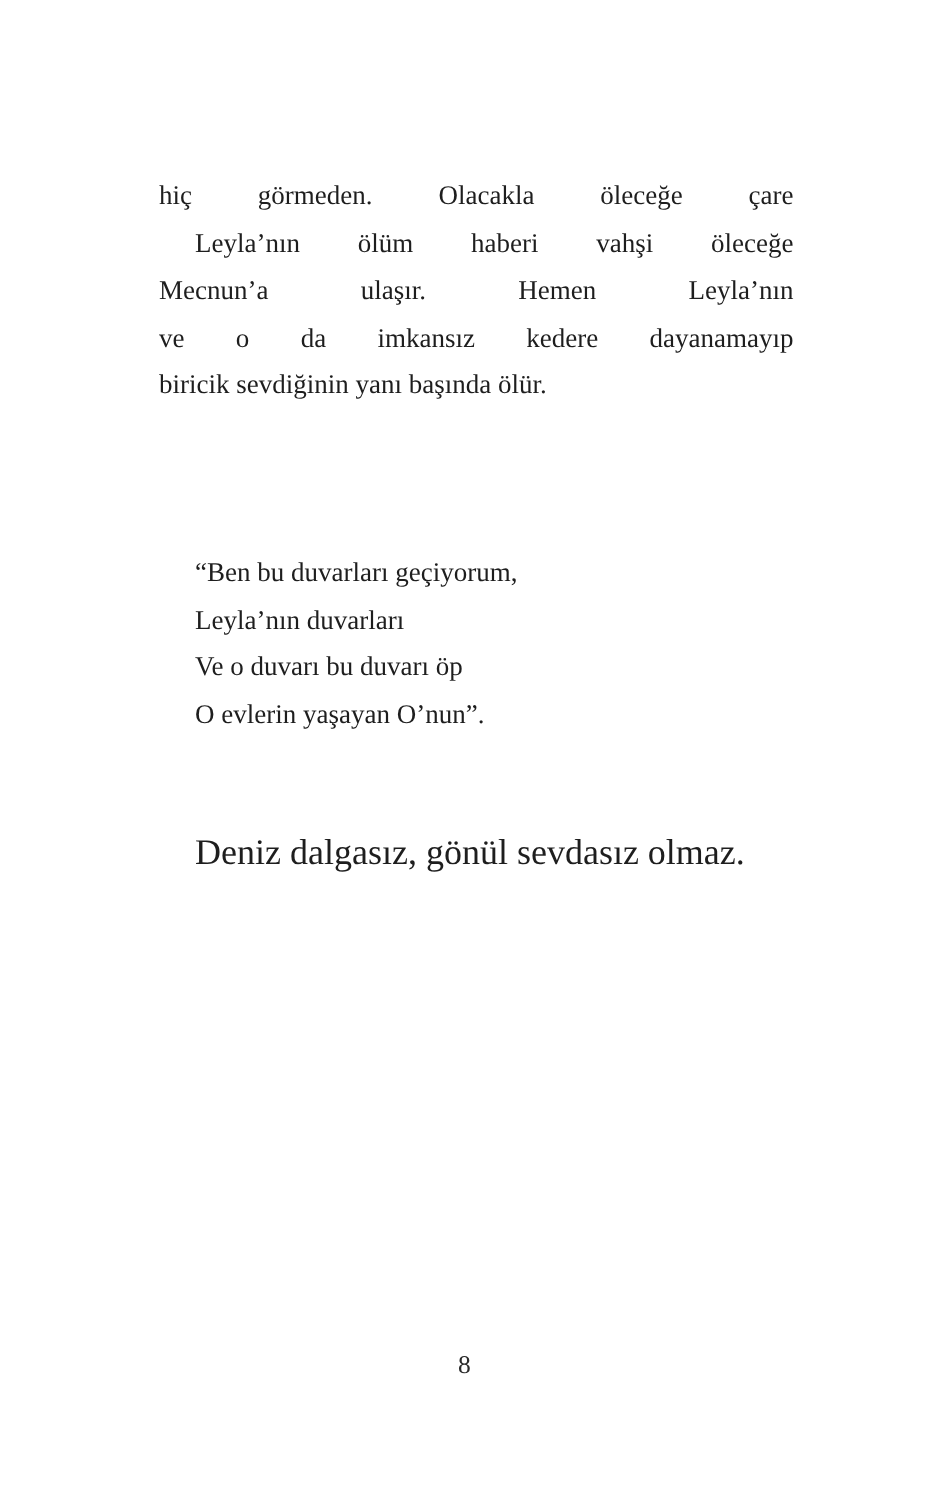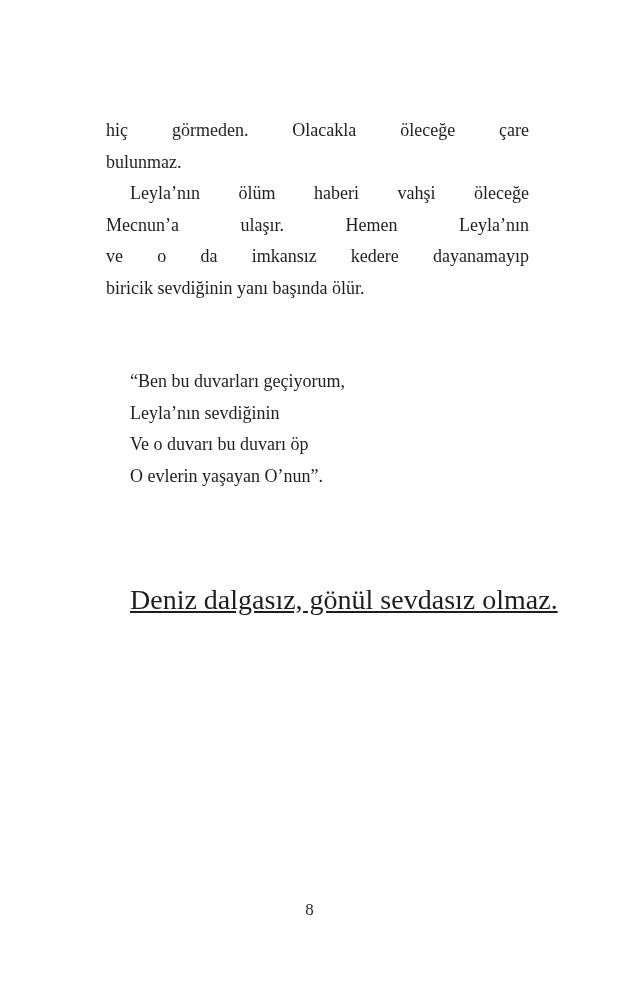--- a/index.html
+++ b/index.html
@@ -45,58 +45,56 @@
       top: 366px;
       left: 130px;
       width: 420px;
     }
     .poem .verse {
       display: block;
       white-space: nowrap;
     }
     .proverb {
       position: absolute;
-      top: 584px;
+      top: 554px;
       left: 130px;
-      font-size: 28px;
+      font-size: 24px;
       line-height: 31.5px;
       white-space: nowrap;
-      text-decoration: underline;
     }
     .page-number {
       position: absolute;
       top: 900px;
       left: 0;
       width: 619px;
       text-align: center;
       font-size: 17px;
       color: #2a2a2a;
     }
   </style>
 </head>
 <body>
 
 <div class="page">
 
   <div class="text-block prose">
     <div>
       <span class="justified-line">hiç görmeden. Olacakla öleceğe çare</span>
-      <span class="line">bulunmaz.</span>
     </div>
     <div>
       <span class="justified-line" style="padding-left:24px;">Leyla’nın ölüm haberi vahşi öleceğe</span>
       <span class="justified-line">Mecnun’a ulaşır. Hemen Leyla’nın</span>
       <span class="justified-line">ve o da imkansız kedere dayanamayıp</span>
       <span class="line">biricik sevdiğinin yanı başında ölür.</span>
     </div>
   </div>
 
   <div class="text-block poem">
     <span class="verse">“Ben bu duvarları geçiyorum,</span>
-    <span class="verse">Leyla’nın sevdiğinin</span>
+    <span class="verse">Leyla’nın duvarları</span>
     <span class="verse">Ve o duvarı bu duvarı öp</span>
     <span class="verse">O evlerin yaşayan O’nun”.</span>
   </div>
 
   <div class="proverb">Deniz dalgasız, gönül sevdasız olmaz.</div>
 
   <div class="page-number">8</div>
 
 </div>
 

